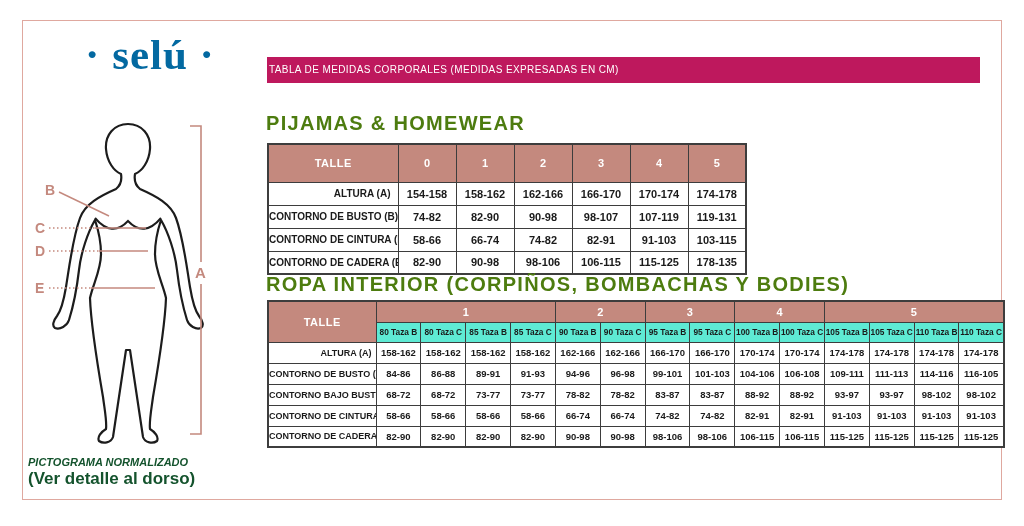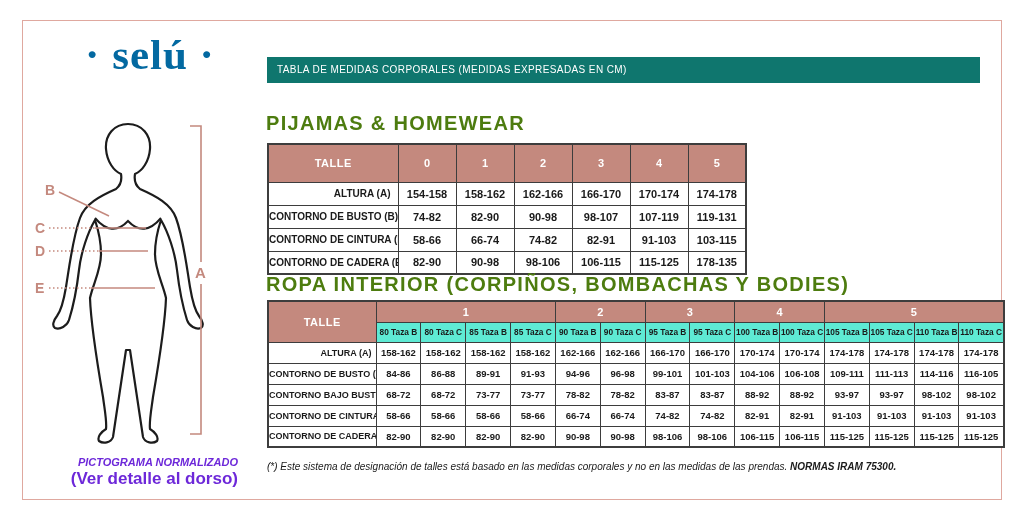--- a/index.html
+++ b/index.html
@@ -26,26 +26,26 @@
     font-size: 43px;
     font-weight: 600;
     letter-spacing: 1px;
     color: #0369a1;
     font-family: Liberation Serif, serif;
   }
   .header-bar {
     position: absolute;
     left: 267px; top: 57px;
     width: 713px; height: 26px;
-    background: #0f766e;
+    background: #be185d;
     color: #ffffff;
     font-size: 10px;
     letter-spacing: 0.4px;
     line-height: 26px;
-    padding-left: 10px;
+    padding-left: 2px;
     font-weight: 500;
   }
   .section-title {
     position: absolute;
     left: 266px;
     color: #4d7c0f;
     font-weight: bold;
     font-size: 20px;
     letter-spacing: 1.3px;
     white-space: nowrap;
@@ -100,22 +100,22 @@
     font-style: italic;
     color: #1a1a1a;
   }
   .footnote .fn-bold { font-weight: bold; }
 
   .figure-wrap { position: absolute; left: 33px; top: 112px; width: 200px; height: 340px; }
   .figure-caption {
     position: absolute;
     left: 28px; top: 456px;
     width: 210px;
-    text-align: right;
-    color: #6d28d9;
+    text-align: left;
+    color: #14532d;
   }
   .figure-caption .cap1 { font-size: 11px; font-weight: bold; font-style: italic; display: block; }
   .figure-caption .cap2 { font-size: 17px; font-weight: bold; display: block; margin-top: 1px; }
 </style>
 </head>
 <body>
 
 <div class="page">
 
   <div class="frame"></div>
@@ -351,17 +351,14 @@
           <td>106-115</td>
           <td>106-115</td>
           <td>115-125</td>
           <td>115-125</td>
           <td>115-125</td>
           <td>115-125</td>
         </tr>
       </tbody>
   </table>
 
-  <div class="footnote">
-    <span class="fn-italic">(*) Este sistema de designación de talles está basado en las medidas corporales y no en las medidas de las prendas. </span><span class="fn-bold">NORMAS IRAM 75300.</span>
-  </div>
 
 </div>
 
 </body></html>

